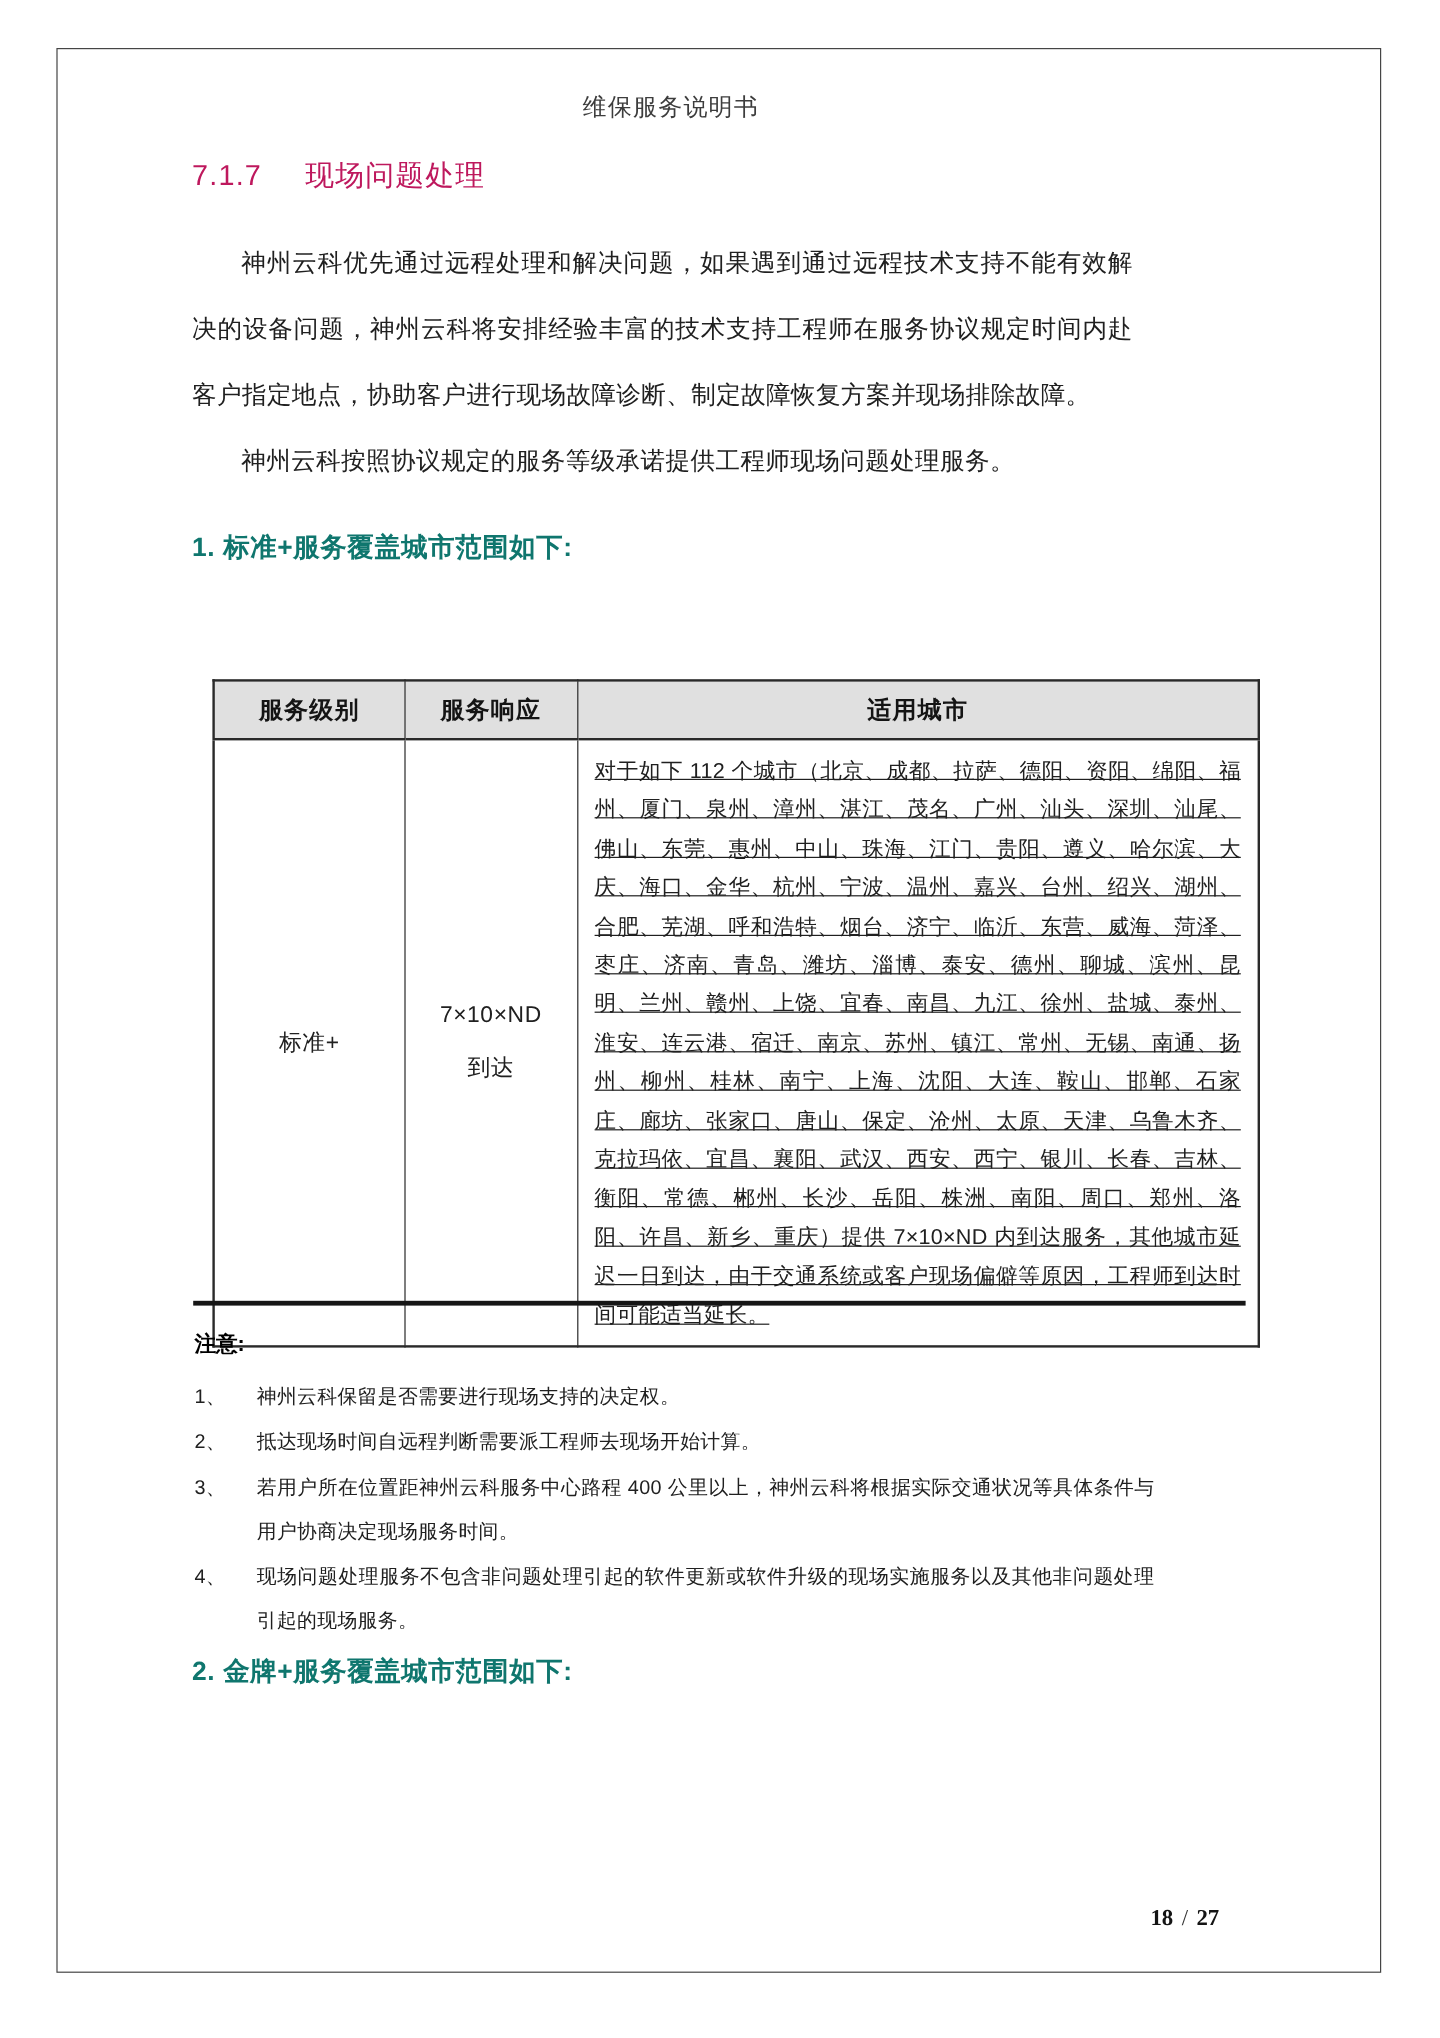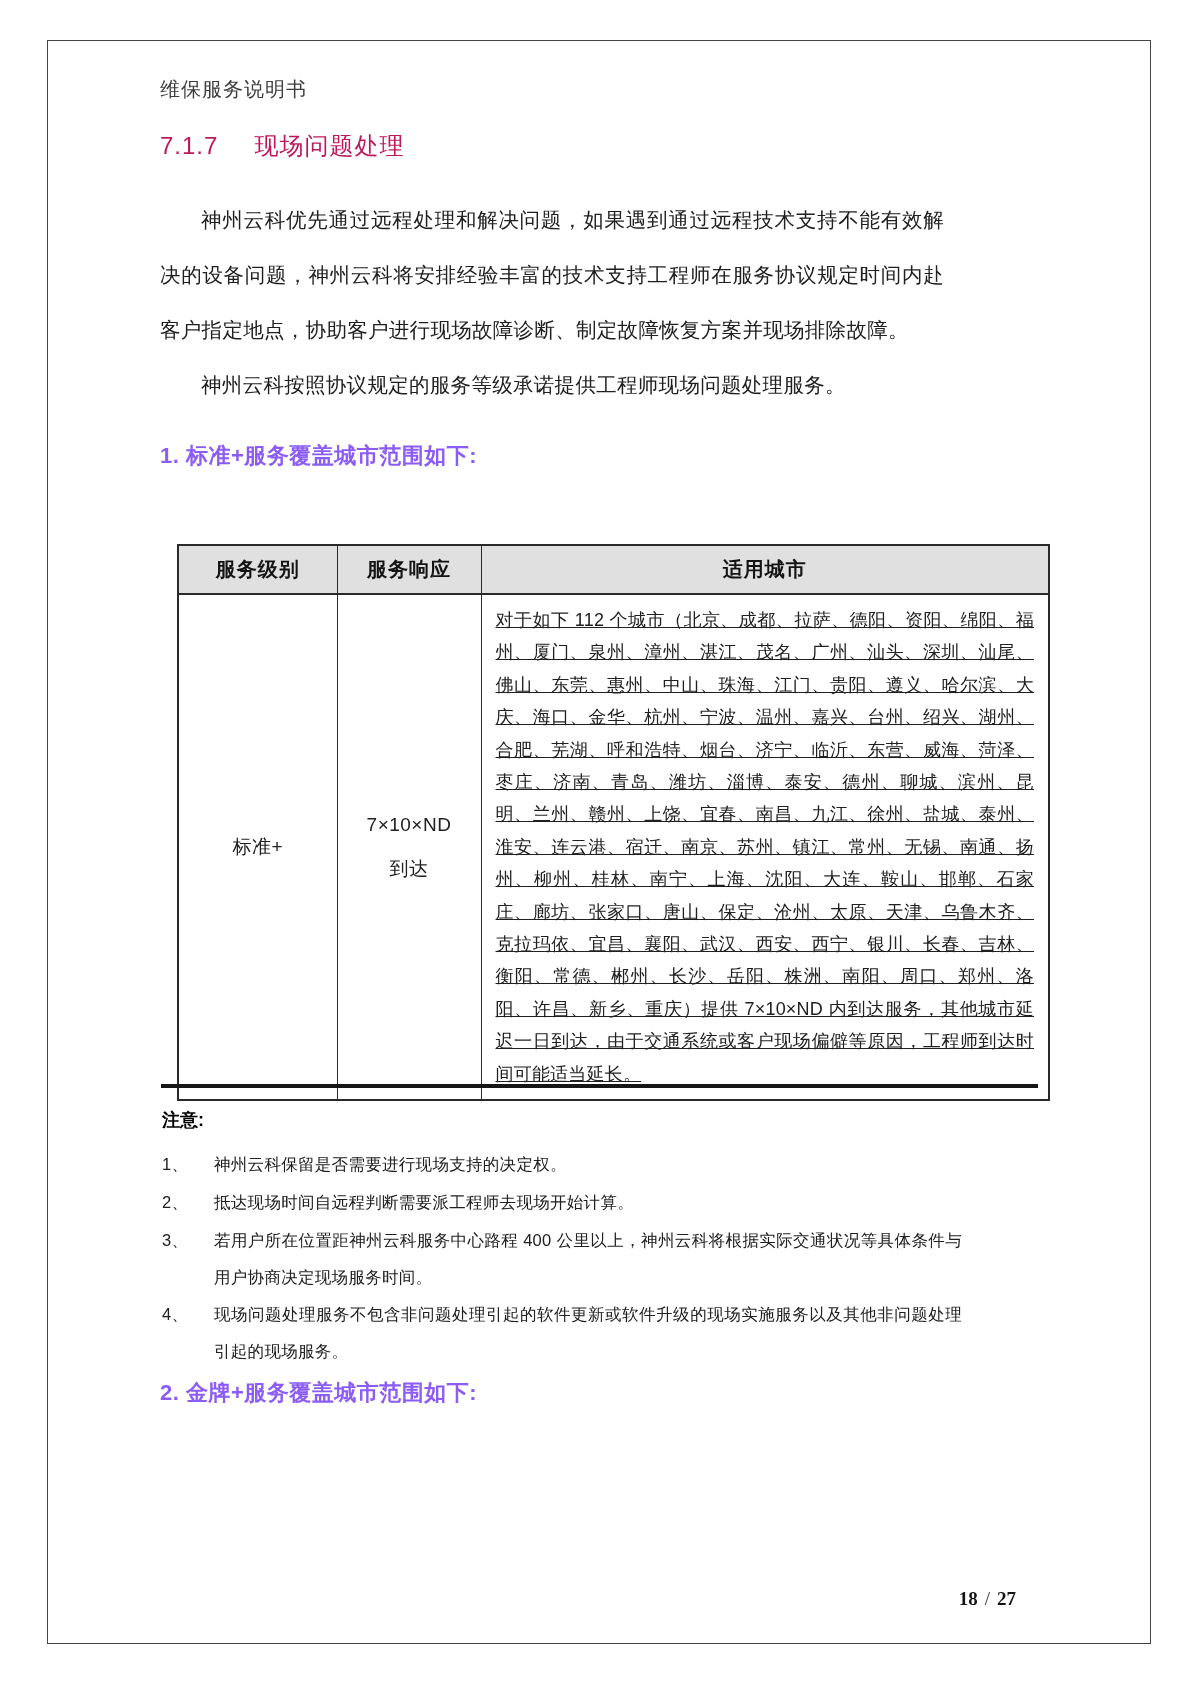--- a/index.html
+++ b/index.html
@@ -10,45 +10,45 @@
     font-family:"Liberation Sans","DejaVu Sans",sans-serif;
     color:#1a1a1a;
     overflow:hidden;
   }
   .page-border{
     position:absolute;left:47px;top:40px;width:1102px;height:1602px;
     border:1px solid #454545;
   }
   .doc-header{
     position:absolute;top:76px;left:160px;width:798px;
-    text-align:left;
+    text-align:center;
     font-family:"Liberation Serif","DejaVu Serif",serif;
     font-size:20px;color:#3d3d3d;letter-spacing:1px;
   }
   .section-heading{
     position:absolute;top:130px;left:160px;
     font-size:24px;font-weight:500;color:#be185d;letter-spacing:1px;
   }
   .section-heading .sec-num{margin-right:36px;}
   .para{
     position:absolute;left:160px;width:784px;
     font-size:20.5px;line-height:55px;color:#202020;
     text-align:justify;text-justify:inter-ideograph;
     text-indent:41px;letter-spacing:0.3px;
   }
   .para-1{top:192px;}
   .para-2{top:357px;}
   .list-heading{
     position:absolute;left:160px;
-    font-size:22px;font-weight:700;color:#8b5cf6;letter-spacing:0.5px;
+    font-size:22px;font-weight:700;color:#0f766e;letter-spacing:0.5px;
   }
   .list-heading-1{top:441px;}
   .list-heading-2{top:1378px;}
   table.svc{
-    position:absolute;top:544px;left:177px;
+    position:absolute;top:566px;left:177px;
     width:871px;border-collapse:collapse;table-layout:fixed;
     border:2px solid #2a2a2a;
   }
   table.svc th{
     height:45px;background:#e0e0e0;
     border:1px solid #2a2a2a;border-bottom:2px solid #2a2a2a;
     font-size:20px;font-weight:700;color:#141414;
     text-align:center;vertical-align:middle;letter-spacing:1px;
   }
   table.svc td{

